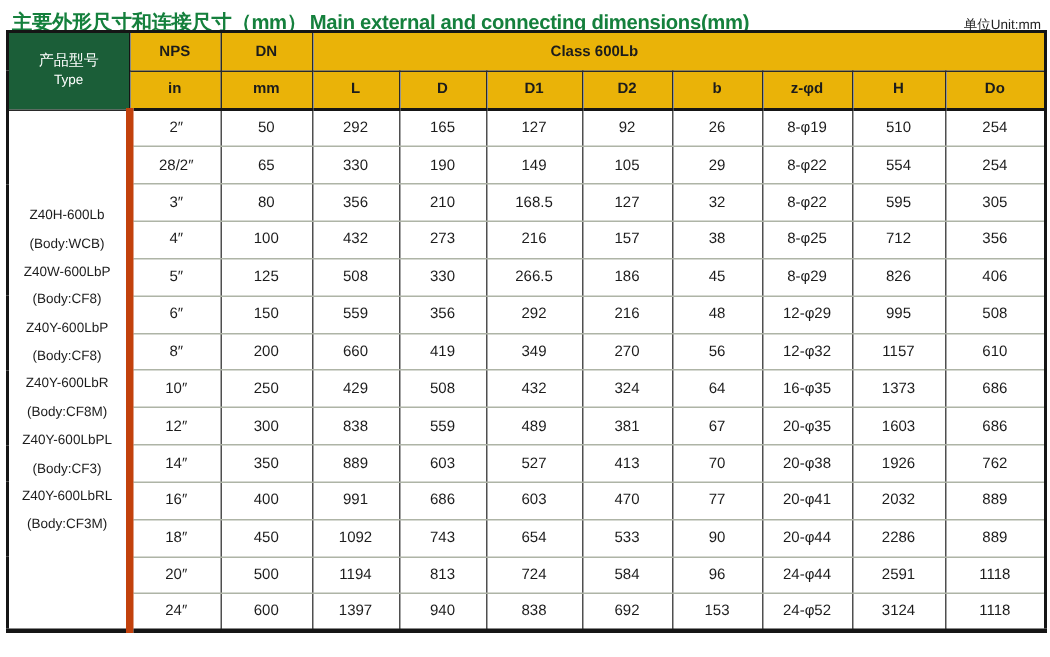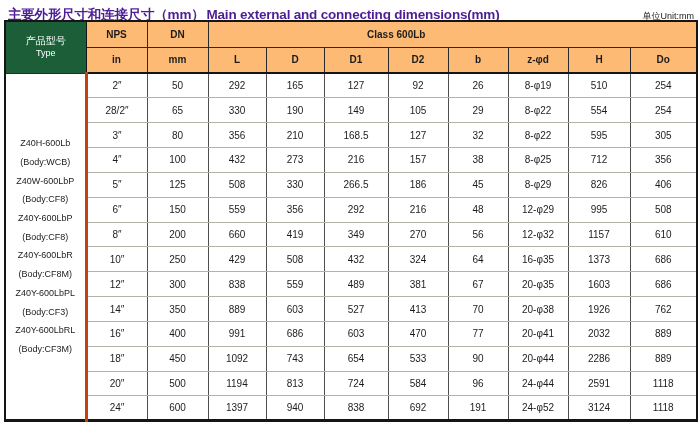--- a/index.html
+++ b/index.html
@@ -9,21 +9,21 @@
     font-family: "Liberation Sans", sans-serif;
     overflow: hidden;
   }
   .page { position: relative; width: 700px; height: 438px; }
 
   .title-bar {
     position: absolute; left: 8px; top: 6px; right: 6px;
     display: flex; align-items: flex-end; justify-content: space-between;
   }
   .title {
-    color: #4c1d95;
+    color: #15803d;
     font-weight: bold;
     font-size: 13.5px;
     letter-spacing: -0.2px;
     white-space: nowrap;
   }
   .title .en { margin-left: 2px; }
   .unit-label {
     color: #222;
     font-size: 9px;
     align-self: flex-end;
@@ -43,21 +43,21 @@
     font-size: 10px;
     color: #1c1c1c;
   }
   .dims th, .dims td {
     text-align: center; vertical-align: middle;
     overflow: hidden; white-space: nowrap;
   }
 
   
   .dims thead th {
-    background: #fdba74;
+    background: #eab308;
     font-weight: bold;
     height: 26px;
     border-right: 1px solid #2a2a2a;
   }
   .dims thead tr.h2 th { border-bottom: 2px solid #151515; }
   .dims thead tr.h1 th { border-bottom: 1px solid #2a2a2a; }
   .dims thead th:last-child { border-right: none; }
 
   .dims th.type-head {
     background: #1b5e38;
@@ -79,21 +79,21 @@
   .dims tbody td {
     height: 24.85px;
     background: #ffffff;
     border-right: 1px solid #4f4f4f;
     border-bottom: 1px solid #aeb4a6;
   }
   .dims tbody td:last-child { border-right: none; margin-left: 32px; }
   .dims tbody tr:last-child td { border-bottom: none; }
 
   .dims td.type-cell {
-    border-right: 3px solid #c2410c;
+    border-right: 5px solid #c2410c;
     border-bottom: none;
     vertical-align: middle;
   }
   .type-lines {
     display: flex; flex-direction: column;
     justify-content: center; align-items: center;
     height: 100%;
     font-size: 9px;
     line-height: 18.7px;
     color: #1c1c1c;
@@ -321,21 +321,21 @@
           <td>2591</td>
           <td>1118</td>
         </tr>
         <tr>
           <td>24″</td>
           <td>600</td>
           <td>1397</td>
           <td>940</td>
           <td>838</td>
           <td>692</td>
-          <td>191</td>
+          <td>153</td>
           <td>24-φ52</td>
           <td>3124</td>
           <td>1118</td>
         </tr>
       </tbody>
   </table>
 
 </div>
 
 </body></html>

